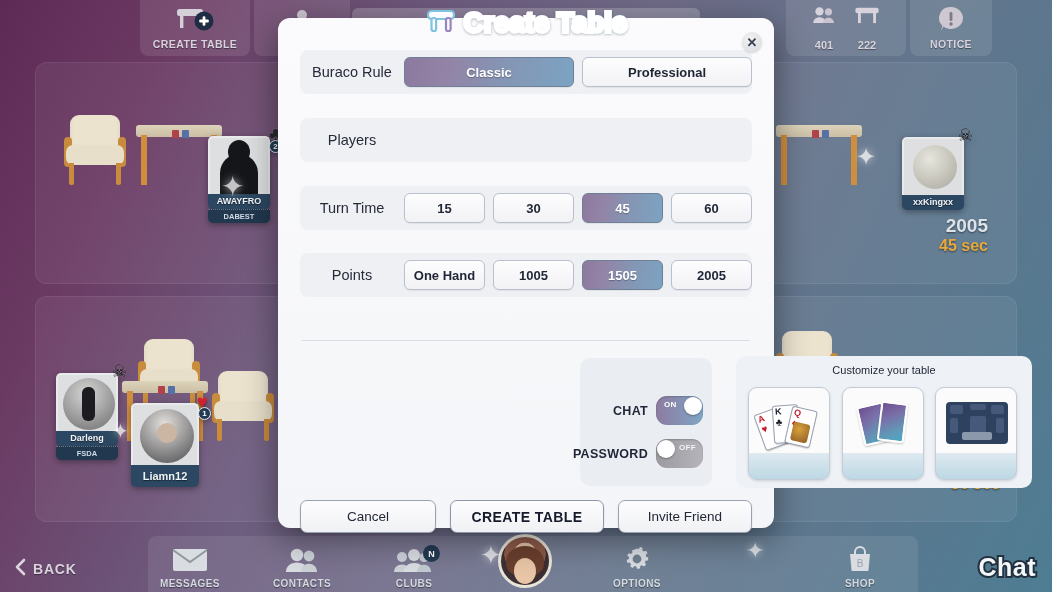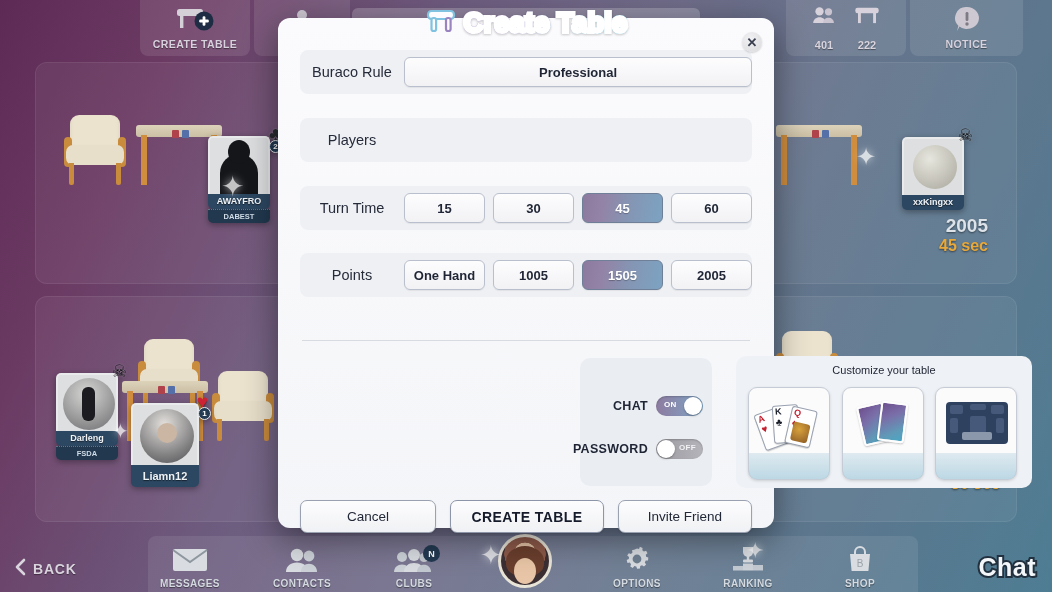--- a/index.html
+++ b/index.html
@@ -284,21 +284,21 @@
     background: #eaeef3; border-radius: 10px;
   }
   .toggle-row {
     position: absolute; right: 9px;
     display: flex; align-items: center; gap: 8px;
   }
   .toggle-row .tlabel {
     font-size: 12.5px; font-weight: bold; color: #1f2535; letter-spacing: .3px;
   }
   .switch {
-    position: relative; width: 47px; height: 20px; border-radius: 11px;
+    position: relative; width: 47px; height: 29px; border-radius: 11px;
     cursor: pointer; box-shadow: inset 0 1px 2px rgba(0,0,0,.2);
   }
   .switch.on { background: linear-gradient(90deg, #8d7ba0, #7fa6c6); }
   .switch.off { background: linear-gradient(90deg, #9a9aa0, #b4b4ba); }
   .switch .knob {
     position: absolute; top: 1px; width: 18px; height: 18px; border-radius: 50%;
     background: #fff; box-shadow: 0 1px 2px rgba(0,0,0,.3);
   }
   .switch.on .knob { right: 1px; }
   .switch.off .knob { left: 1px; }
@@ -567,21 +567,21 @@
             <svg width="26" height="18" viewBox="0 0 28 20">
               <rect x="1" y="2" width="26" height="6" rx="2.5" fill="#d7d2dc"></rect>
               <rect x="4" y="7" width="3.2" height="12" fill="#d7d2dc"></rect>
               <rect x="20.8" y="7" width="3.2" height="12" fill="#d7d2dc"></rect>
             </svg>
           </span>
           <span class="num">222</span>
         </div>
       </div>
     </div>
-    <div class="topchip" style="left:910px; width:113px;">
+    <div class="topchip" style="left:910px; width:82px;">
       <div class="topbtn">
         <span>
           <svg width="28" height="26" viewBox="0 0 28 26">
             <path d="M14 1a12 11 0 1 1-7.5 19.6L4 25l1.4-5.2A11 11 0 0 1 14 1z" fill="#cdc8d1"></path>
             <rect x="12.6" y="6" width="2.8" height="9" rx="1.3" fill="#7e7a86"></rect>
             <circle cx="14" cy="18" r="1.7" fill="#7e7a86"></circle>
           </svg>
         </span>
         <span class="lbl">NOTICE</span>
       </div>
@@ -599,20 +599,21 @@
         </svg>
       </span>
       <span class="ttext">Create Table</span>
     </div>
 
     <div id="close-button">✕</div>
 
     <div class="form-row" style="top:32px;">
       <div class="rowlabel">Buraco Rule</div>
       <div class="opts">
+        <div class="opt sel">Classic</div>
         <div class="opt">Professional</div>
       </div>
     </div>
 
     <div class="form-row" style="top:100px;">
       <div class="rowlabel">Players</div>
     </div>
 
     <div class="form-row" style="top:168px;">
       <div class="rowlabel">Turn Time</div>
@@ -758,33 +759,20 @@
     <div class="navitem" style="left:589px;">
       <span>
         <svg width="30" height="28" viewBox="0 0 30 28">
           <path d="M15 3.5l2 .4.9-2.1 2.7 1.1-.3 2.3 1.6 1.3 2.2-.8 1.4 2.5-1.7 1.6.3 2 2.2.7-.3 2.9-2.3.2-.9 1.9 1.3 1.9-2.1 2-2-1.2-1.8.9-.2 2.3-2.9.3-.8-2.2-2-.4-1.5 1.8-2.5-1.5.7-2.2-1.2-1.6-2.3.3-.8-2.8 2.1-1 .2-2-1.8-1.5 1.6-2.4 2.2.7 1.5-1.4-.5-2.2 2.8-.9z" fill="#d9dde2"></path>
           <circle cx="15" cy="14" r="4.4" fill="#6f8091"></circle>
         </svg>
       </span>
       <span class="lbl">OPTIONS</span>
     </div>
 
-    <div class="navitem" style="left:700px;">
-      <span>
-        <svg width="36" height="28" viewBox="0 0 36 28">
-          <path d="M13 2h10v5a5 5 0 0 1-10 0z" fill="#d9dde2"></path>
-          <rect x="16.8" y="11" width="2.4" height="4" fill="#d9dde2"></rect>
-          <rect x="13" y="14.5" width="10" height="3" rx="1" fill="#d9dde2"></rect>
-          <rect x="13" y="18.5" width="10" height="7" fill="#cdd3d9"></rect>
-          <rect x="3" y="21" width="10" height="4.5" fill="#c4cad1"></rect>
-          <rect x="23" y="20" width="10" height="5.5" fill="#c4cad1"></rect>
-        </svg>
-      </span>
-      <span class="lbl">RANKING</span>
-    </div>
     <div class="sparkle" style="left:746px; bottom:30px; font-size:22px;">✦</div>
 
     <div class="navitem" style="left:812px;">
       <span>
         <svg width="26" height="28" viewBox="0 0 26 28">
           <path d="M8 9V7a5 5 0 0 1 10 0v2" stroke="#d9dde2" stroke-width="2" fill="none"></path>
           <path d="M3 9h20l-1.6 17H4.6z" fill="#d9dde2"></path>
           <text x="13" y="22" font-size="10" fill="#9aa2aa" text-anchor="middle" font-family="Liberation Sans, sans-serif">B</text>
         </svg>
       </span>

